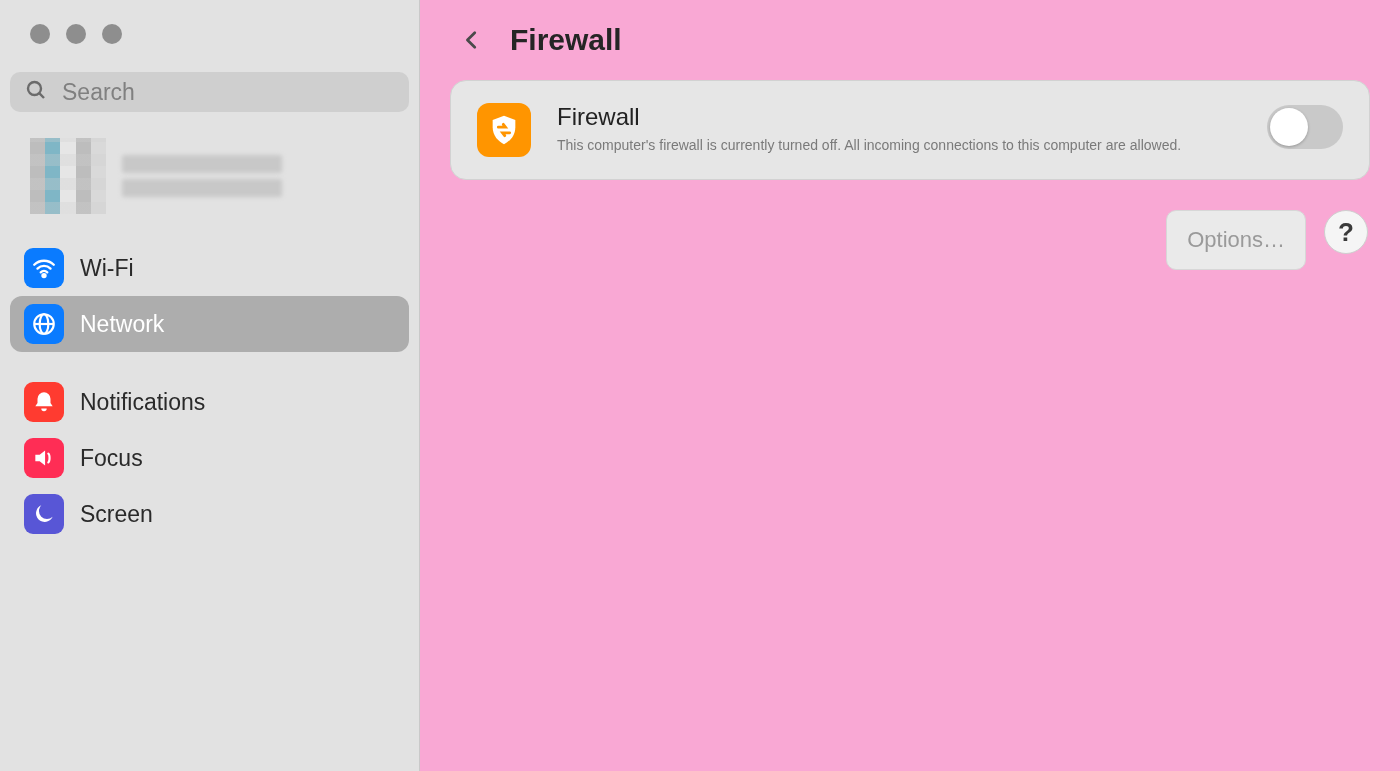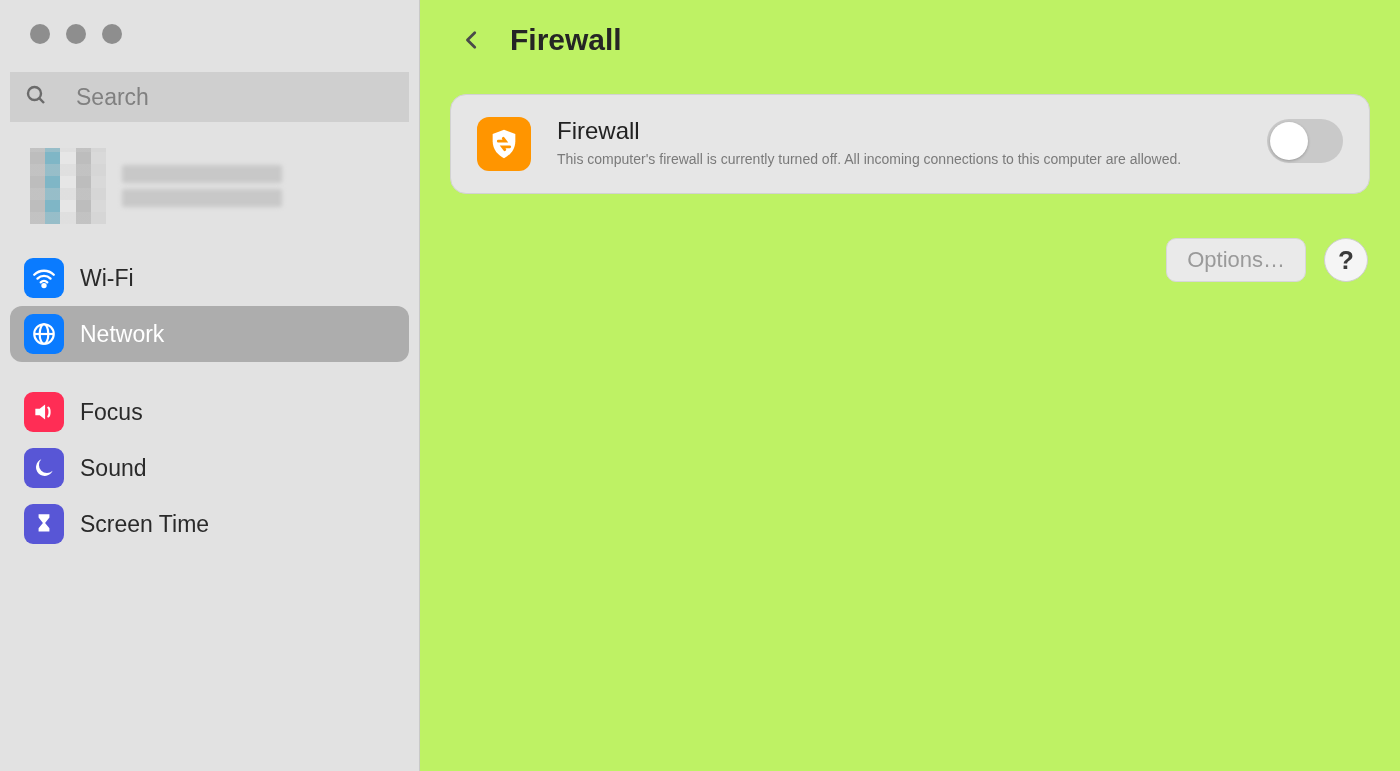--- a/index.html
+++ b/index.html
@@ -33,24 +33,24 @@
       border-radius: 50%;
       background: #8e8e8e;
     }
     .search-wrap {
       padding: 0 10px 18px 10px;
     }
     .search {
       display: flex;
       align-items: center;
       background: #cfcfcf;
-      border-radius: 0;
-      height: 50px;
+      border-radius: 10px;
+      height: 40px;
       padding: 0 14px;
-      gap: 28px;
+      gap: 14px;
     }
     .search input {
       flex: 1;
       border: none;
       background: transparent;
       font-size: 23px;
       color: #6b6b6b;
       outline: none;
     }
     .search input::placeholder { color: #808080; }
@@ -109,25 +109,24 @@
       flex-shrink: 0;
     }
     .s-icon svg { width: 26px; height: 26px; }
     .ic-blue { background: #0a7bff; }
     .ic-red  { background: #ff3b30; }
     .ic-pink { background: #ff2d55; }
     .ic-indigo { background: #5856d6; }
     
     .main {
       flex: 1;
-      background: #bef264;
+      background: #f9a8d4;
       padding: 22px 30px 0 30px;
       display: flex;
       flex-direction: column;
-      gap: 14px;
     }
     .main-header {
       display: flex;
       align-items: center;
       gap: 24px;
       margin-bottom: 22px;
       padding-left: 8px;
     }
     .back-btn {
       width: 28px; height: 36px;
@@ -180,21 +179,21 @@
       margin-top: 30px;
       padding-right: 2px;
     }
     .options-btn {
       font-size: 22px;
       color: #9a9a9a;
       background: #eaeaea;
       border: 1px solid #d7d7d7;
       border-radius: 10px;
       padding: 8px 20px;
-      height: 44px;
+      height: 60px;
       display: flex; align-items: center;
     }
     .help-btn {
       width: 44px; height: 44px; border-radius: 50%;
       border: 1px solid #cfcfcf; background: #f5f5f5;
       display: flex; align-items: center; justify-content: center;
       font-size: 26px; color: #3a3a3a; font-weight: 600;
     }
   </style>
 </head>
@@ -249,48 +248,49 @@
           <ellipse cx="12" cy="12" rx="4" ry="9"></ellipse>
           <line x1="3" y1="12" x2="21" y2="12"></line>
         </svg>
       </div>
       <span class="label">Network</span>
     </div>
 
 
     <div class="group-gap"></div>
 
+    <div class="sidebar-item">
+      <div class="s-icon ic-red">
+        <svg viewBox="0 0 24 24" fill="#fff">
+          <path d="M12 3a6 6 0 0 0-6 6v4l-2 3h16l-2-3V9a6 6 0 0 0-6-6z"></path>
+            <path d="M9.5 18a2.5 2.5 0 0 0 5 0z"></path>
+        </svg>
+      </div>
+      <span class="label">Notifications</span>
+    </div>
 
     <div class="sidebar-item">
       <div class="s-icon ic-pink">
         <svg viewBox="0 0 24 24" fill="#fff">
           <path d="M4 9v6h4l5 4V5L8 9H4z"></path>
           <path d="M16 8c1.5 1 1.5 7 0 8" fill="none" stroke="#fff" stroke-width="2" stroke-linecap="round"></path>
         </svg>
       </div>
       <span class="label">Focus</span>
     </div>
 
     <div class="sidebar-item">
       <div class="s-icon ic-indigo">
         <svg viewBox="0 0 24 24" fill="#fff">
           <path d="M20 14.5A8 8 0 1 1 9.5 4a6.5 6.5 0 0 0 10.5 10.5z"></path>
         </svg>
       </div>
-      <span class="label">Sound</span>
-    </div>
-
-    <div class="sidebar-item">
-      <div class="s-icon ic-indigo">
-        <svg viewBox="0 0 24 24" fill="#fff">
-          <path d="M7 3h10v3l-4 5 4 5v3H7v-3l4-5-4-5V3z"></path>
-        </svg>
-      </div>
-      <span class="label">Screen Time</span>
-    </div>
+      <span class="label">Screen</span>
+    </div>
+
 
   </div>
 </aside>
 
 <main class="main">
   <div class="main-header">
     <div class="back-btn">
       <svg viewBox="0 0 24 24" width="22" height="30" fill="none" stroke="#4a4a4a" stroke-width="3" stroke-linecap="round" stroke-linejoin="round">
         <polyline points="15 4 7 12 15 20"></polyline>
       </svg>

